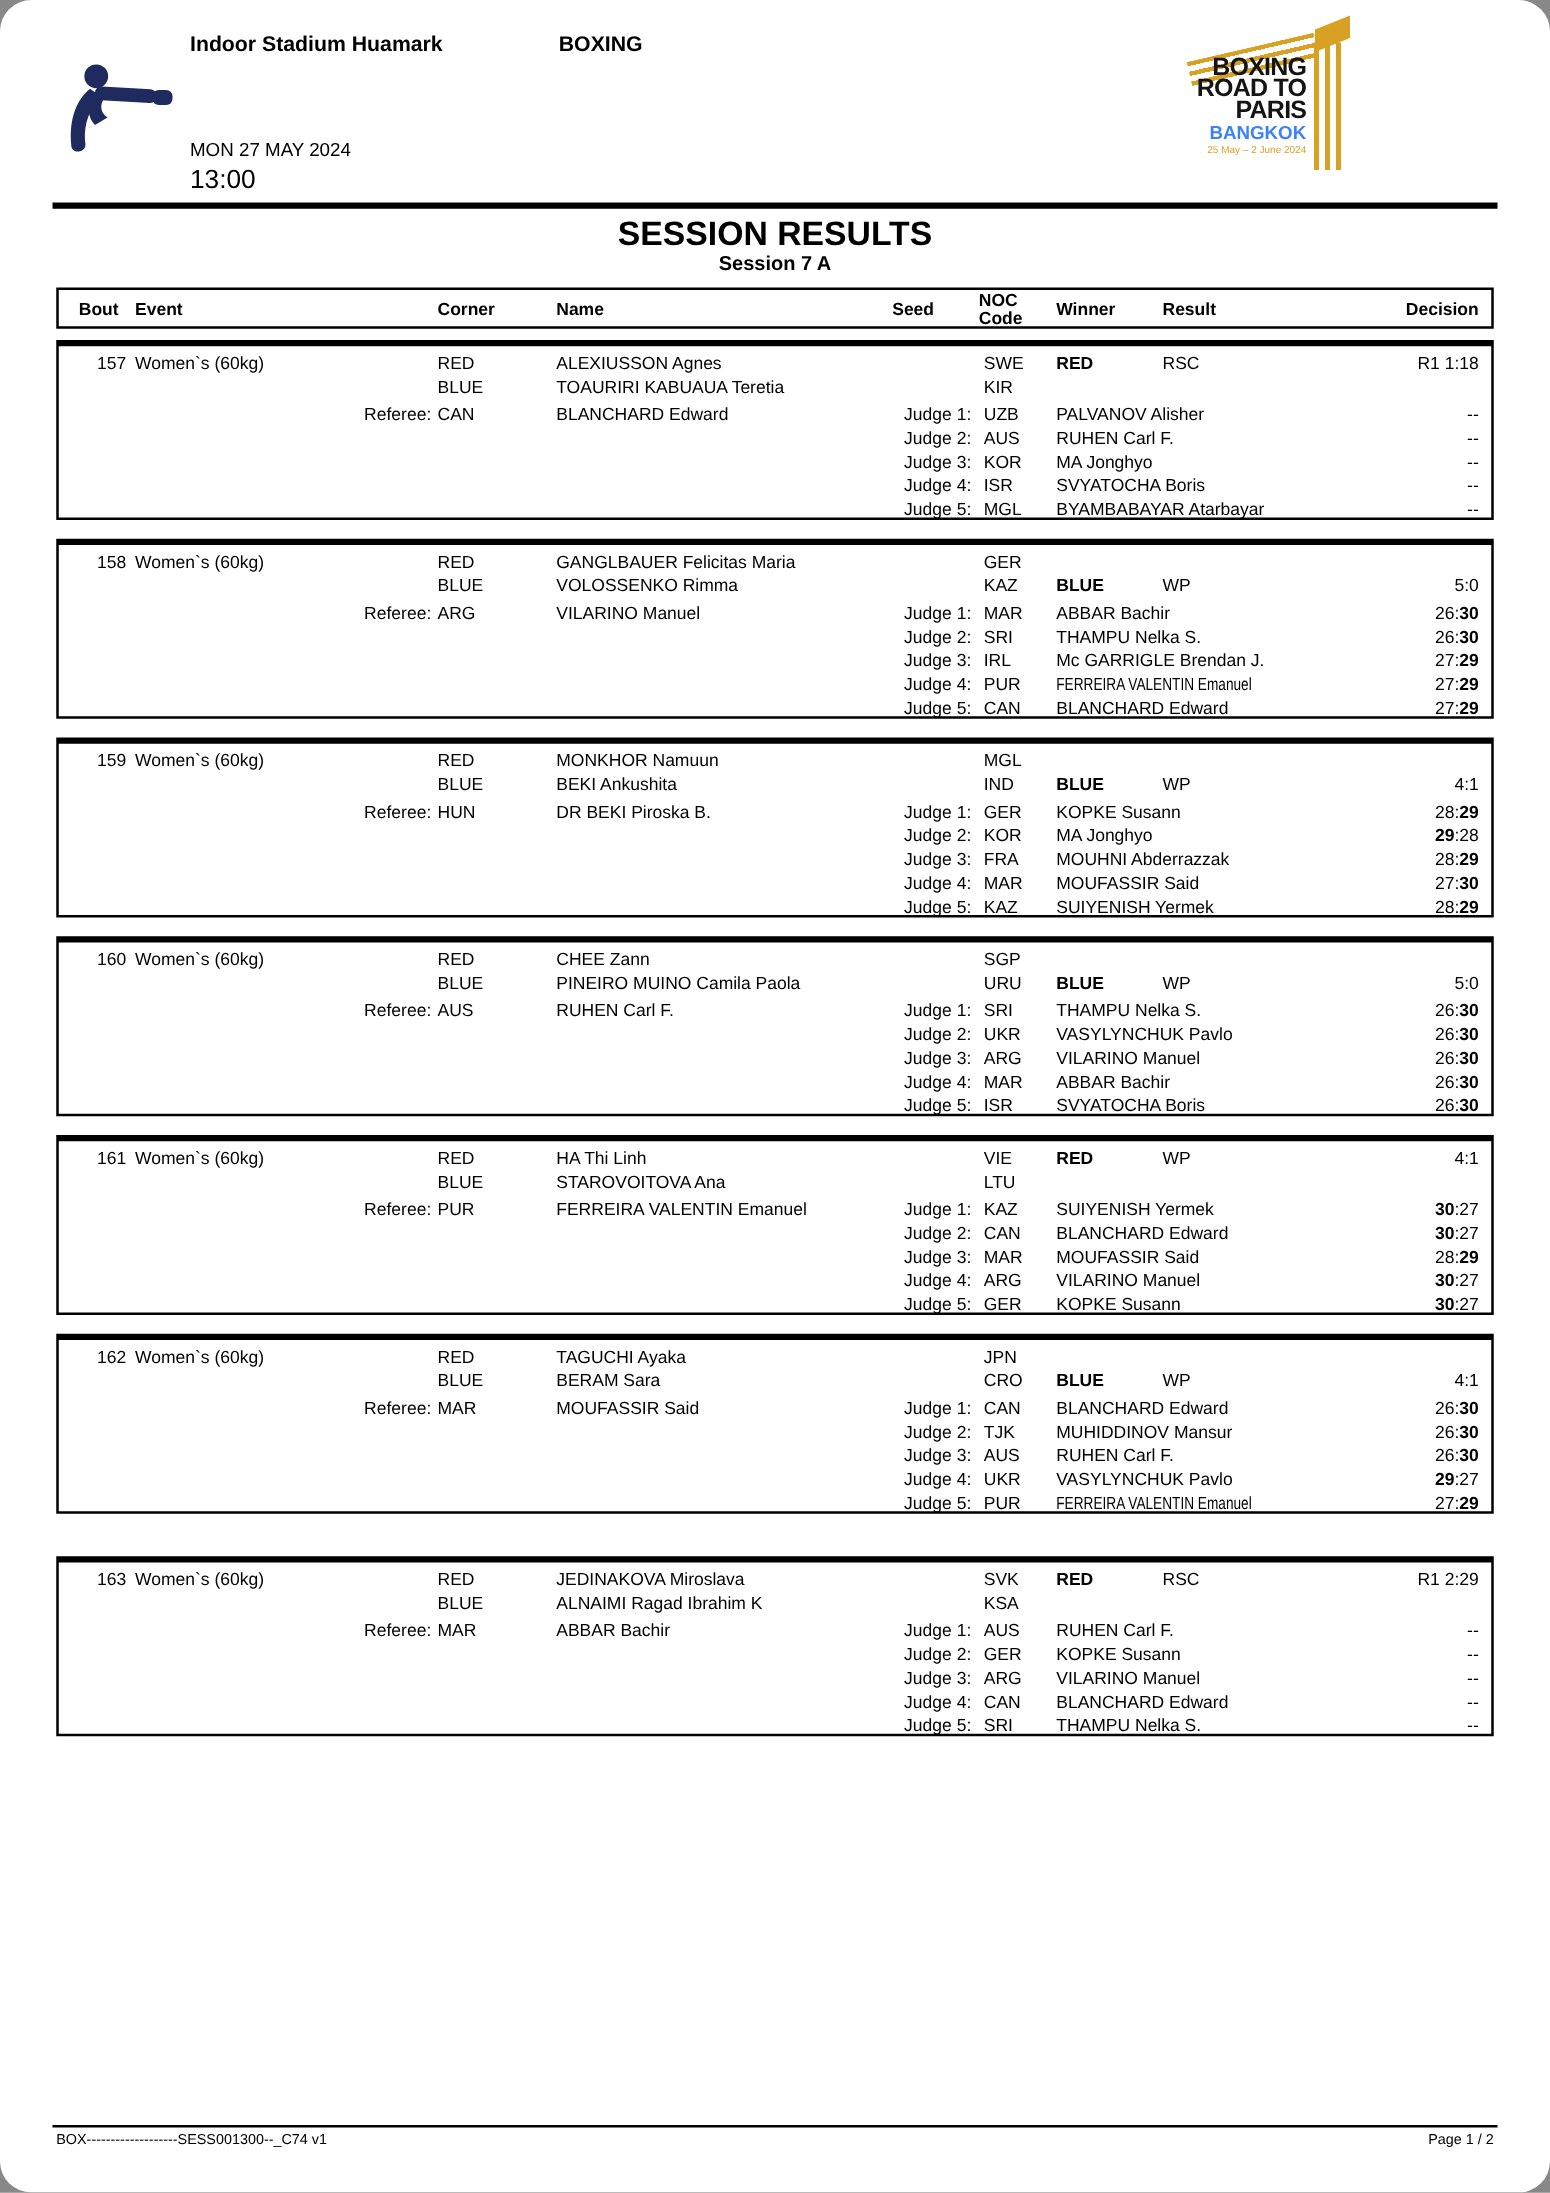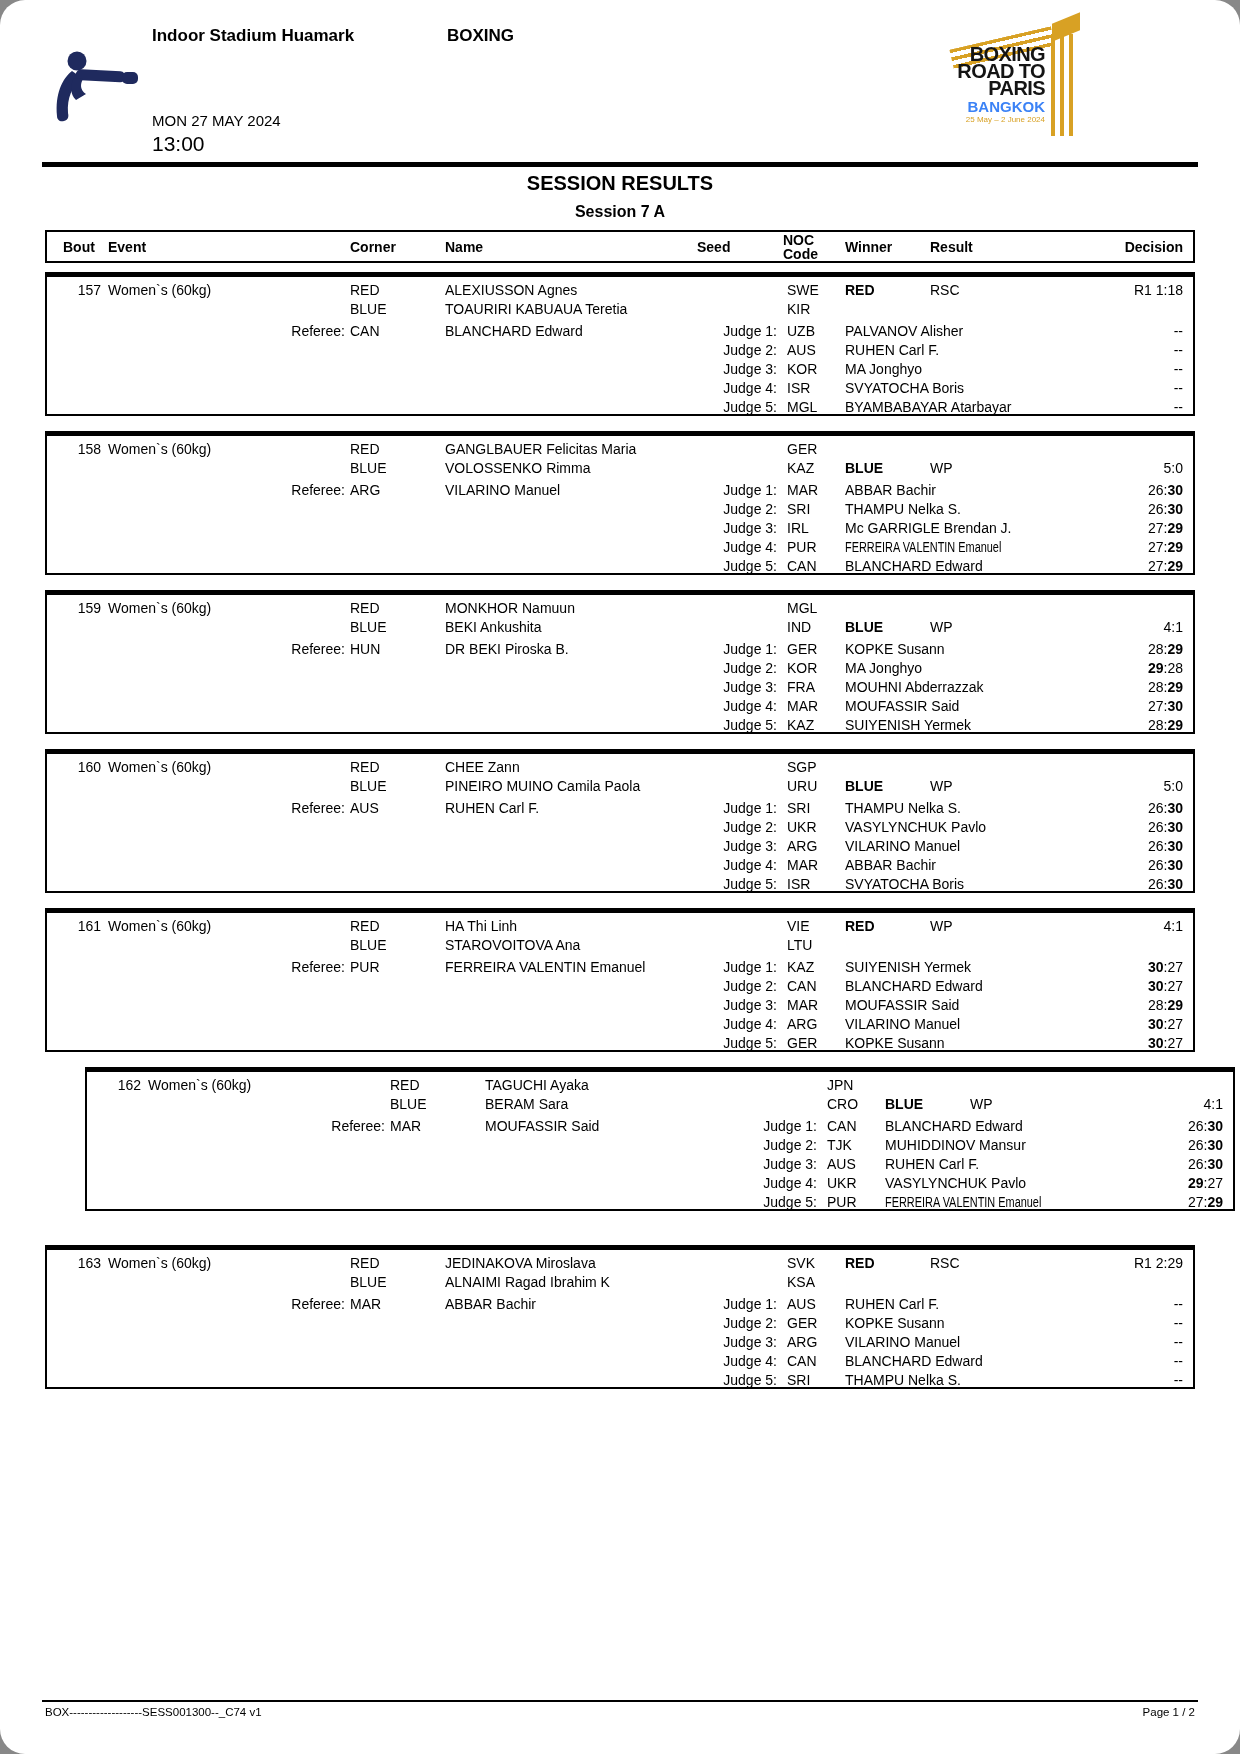--- a/index.html
+++ b/index.html
@@ -19,29 +19,29 @@
   .pl-city{font-size:15px;line-height:16px;font-weight:800;color:#3b82f6;margin-top:2px;}
   .pl-dates{font-size:8px;line-height:10px;color:#D8A124;}
   .stripes-right{position:absolute;right:8px;top:16px;bottom:8px;width:26px;
       background:repeating-linear-gradient(90deg,#D8A124 0 4px,rgba(0,0,0,0) 4px 9px);}
   .stripes-top{position:absolute;right:32px;top:8px;width:104px;height:20px;
       background:repeating-linear-gradient(180deg,#D8A124 0 3.5px,rgba(0,0,0,0) 3.5px 8px);
       transform:rotate(-13deg);transform-origin:right center;}
   .corner-block{position:absolute;right:5px;top:0;width:28px;height:18px;background:#D8A124;transform:skewY(-22deg);}
   
   .rule-thick{left:42px;top:162px;width:1156px;height:5px;background:#000;}
-  .title{left:0;top:172px;width:100%;text-align:center;font-size:20px;font-weight:bold;}
+  .title{left:0;top:172px;width:100%;text-align:center;font-size:27px;font-weight:bold;}
   .subtitle{left:0;top:203px;width:100%;text-align:center;font-size:16px;font-weight:bold;}
   
   .thead{position:absolute;left:45px;top:230px;width:1150px;height:33px;border:2px solid #000;box-sizing:border-box;}
   .thead .cell{font-weight:bold;}
   .cell{position:absolute;font-size:14px;white-space:nowrap;}
   .h1{top:7px;}
   .c-bout-h{left:16px;} .c-event{left:61px;} .c-corner{left:303px;} .c-name{left:398px;}
-  .c-seed{left:650px;width:67px;text-align:left;}
+  .c-seed{left:650px;width:67px;text-align:center;}
   .c-nocblock{left:736px;top:1px;line-height:14px;font-size:14px;font-weight:bold;}
   .c-winner{left:798px;} .c-result{left:883px;}
   .c-decision{right:10px;text-align:right;}
   
   .bout-box{position:absolute;left:45px;width:1150px;height:144px;border:2px solid #000;border-top:5px solid #000;box-sizing:border-box;background:#fff;}
   .brow{position:absolute;left:0;right:0;height:19px;}
   .c-boutno{left:16px;width:38px;text-align:right;}
   .w{font-weight:bold;}
   .ref-label{left:205px;width:93px;text-align:right;}
   .off-label{left:633px;width:97px;text-align:right;}
@@ -370,21 +370,21 @@
           <span class="cell off-name">VILARINO Manuel</span>
           <span class="cell score"><b>30</b>:27</span>
         </div>
         <div class="brow" style="top: 122px;">
           <span class="cell off-label">Judge 5:</span>
           <span class="cell off-noc">GER</span>
           <span class="cell off-name">KOPKE Susann</span>
           <span class="cell score"><b>30</b>:27</span>
         </div>
       </div>
-      <div class="bout-box" style="top: 1067px; margin-left: 40px;">
+      <div class="bout-box" style="top: 1067px;">
     <div class="brow" style="top:5px">
       <span class="cell c-boutno">162</span>
       <span class="cell c-event">Women`s (60kg)</span>
       <span class="cell c-corner">RED</span>
       <span class="cell c-name">TAGUCHI Ayaka</span>
       <span class="cell off-noc">JPN</span>
       <span class="cell c-winner w"></span>
       <span class="cell c-result"></span>
       <span class="cell c-decision"></span>
     </div>

